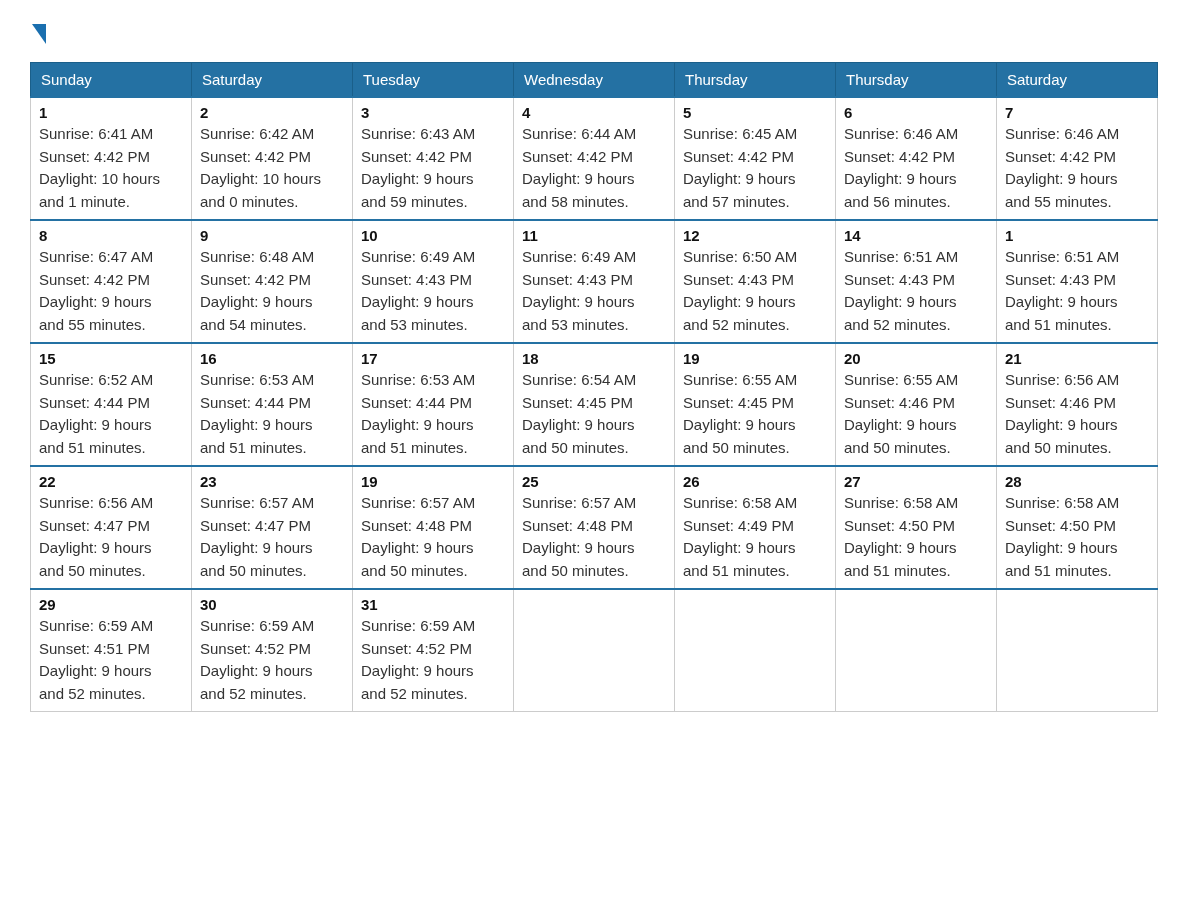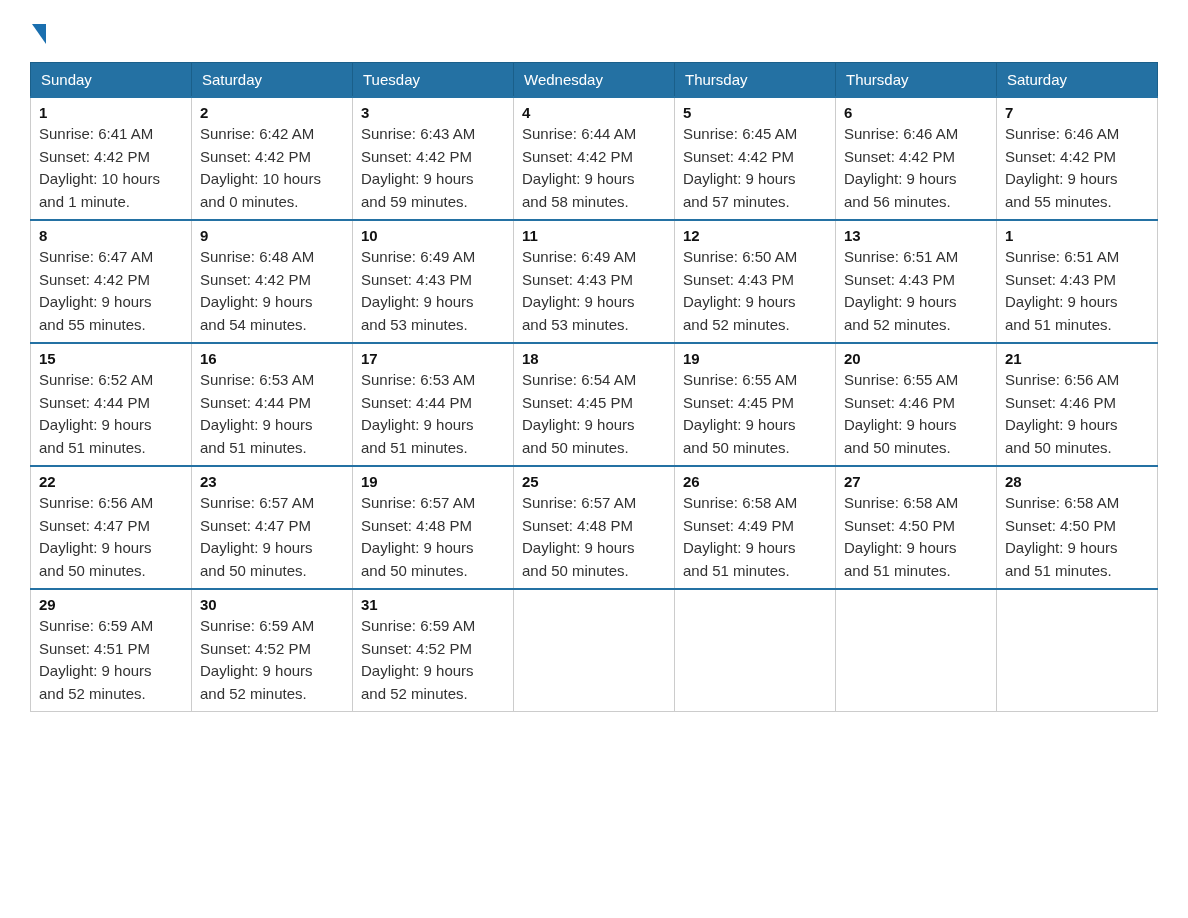--- a/index.html
+++ b/index.html
@@ -176,21 +176,21 @@
         </td>
         <td>
           <span class="day-number">11</span>
           <div class="day-info">Sunrise: 6:49 AM<br>Sunset: 4:43 PM<br>Daylight: 9 hours<br>and 53 minutes.</div>
         </td>
         <td>
           <span class="day-number">12</span>
           <div class="day-info">Sunrise: 6:50 AM<br>Sunset: 4:43 PM<br>Daylight: 9 hours<br>and 52 minutes.</div>
         </td>
         <td>
-          <span class="day-number">13</span>
+          <span class="day-number">14</span>
           <div class="day-info">Sunrise: 6:51 AM<br>Sunset: 4:43 PM<br>Daylight: 9 hours<br>and 52 minutes.</div>
         </td>
         <td>
           <span class="day-number">1</span>
           <div class="day-info">Sunrise: 6:51 AM<br>Sunset: 4:43 PM<br>Daylight: 9 hours<br>and 51 minutes.</div>
         </td>
       </tr>
       <tr class="week-row">
         <td>
           <span class="day-number">15</span>

